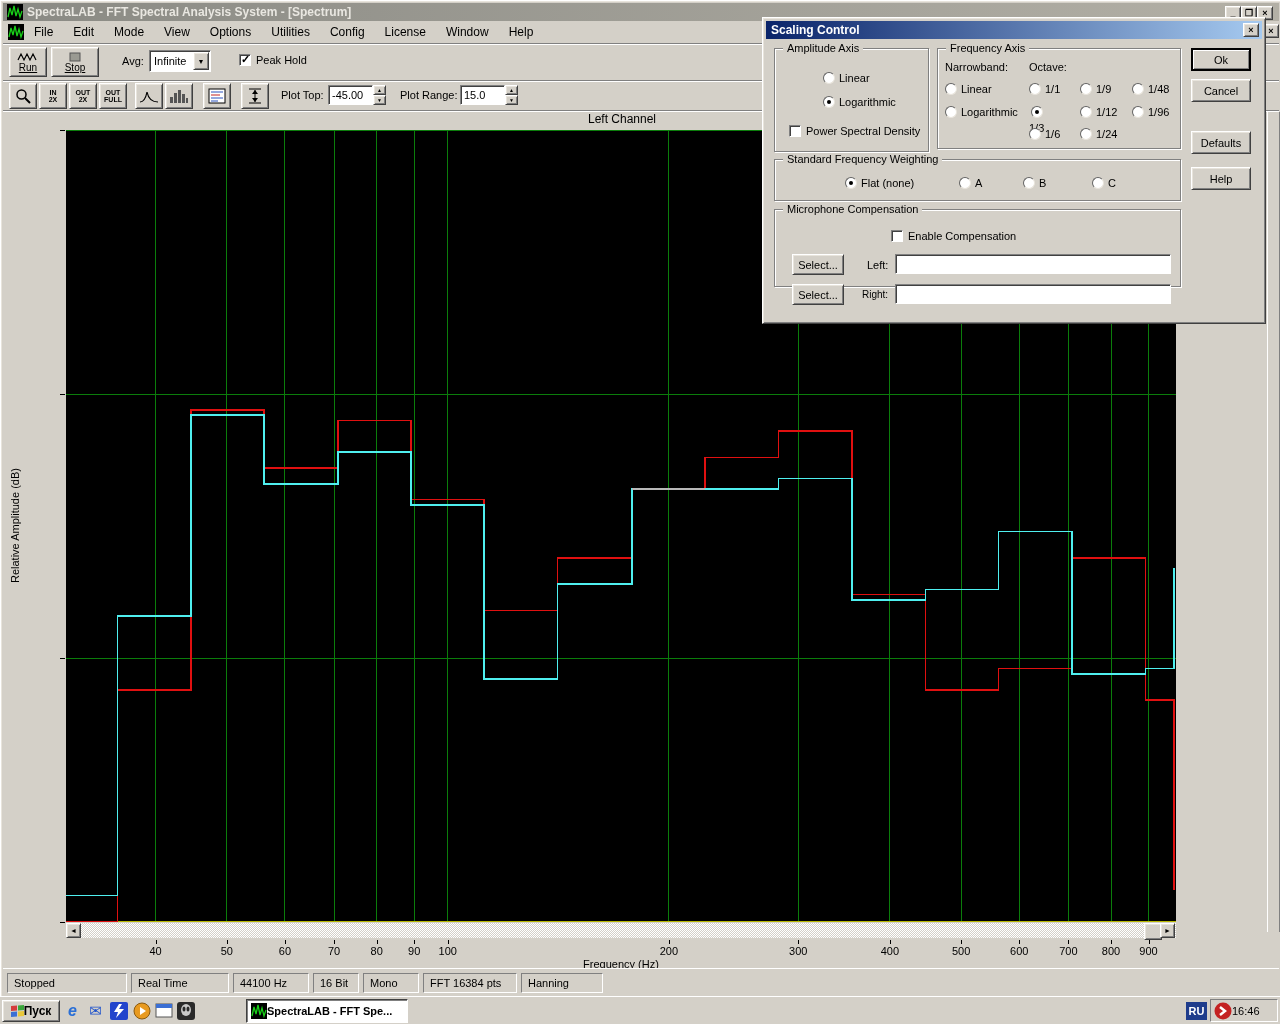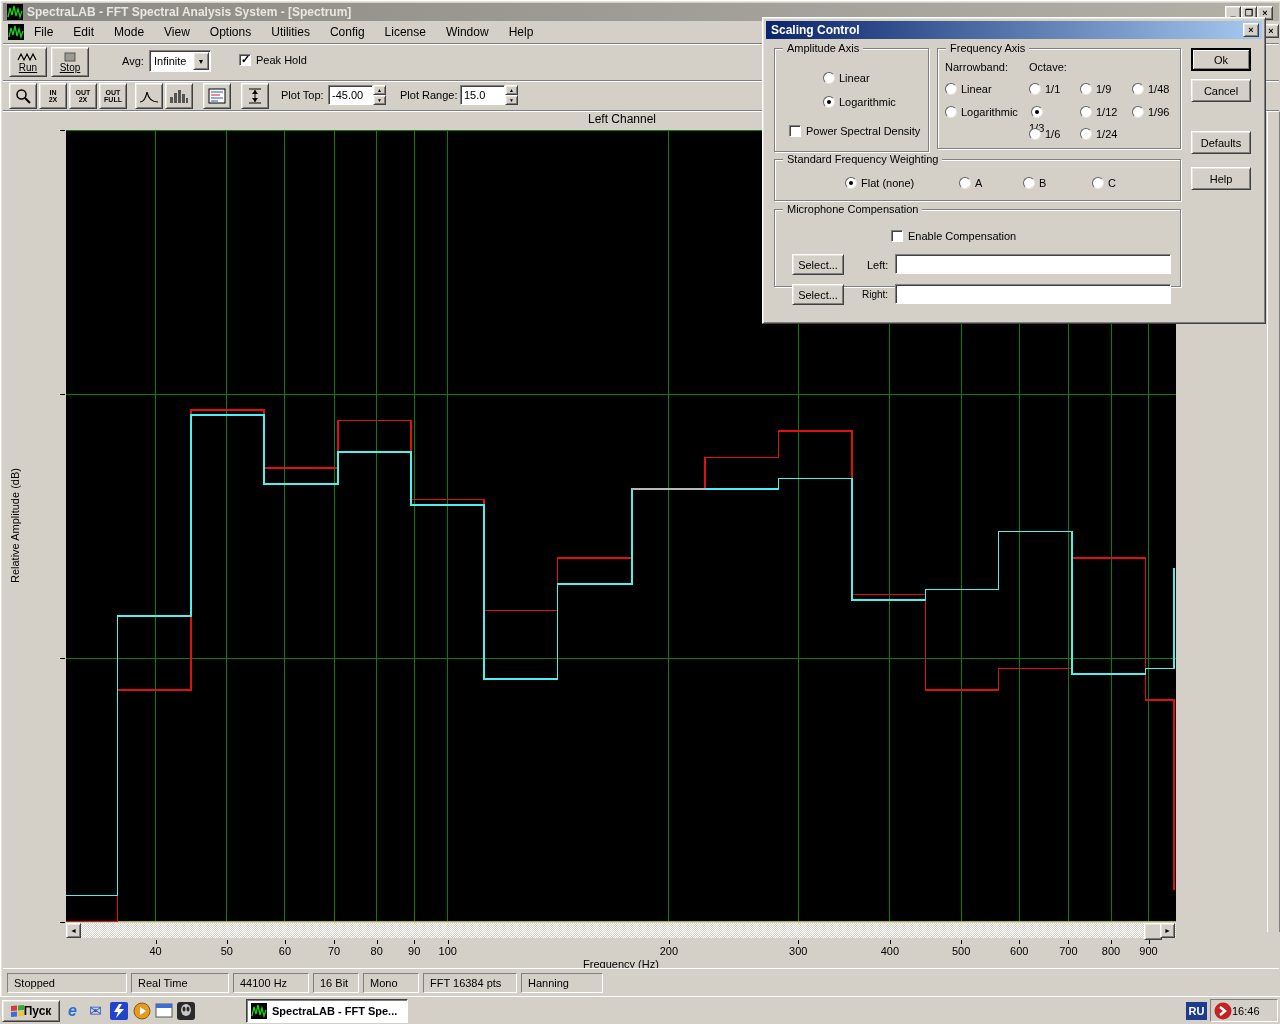--- a/index.html
+++ b/index.html
@@ -73,21 +73,21 @@
     <span class="abs btn tbtn" style="left:1262px;top:23px;">×</span>
     <div class="groove" style="left:2px;top:42px;width:1276px;"></div>
 
     <div class="abs" style="left:2px;top:44px;width:1276px;height:34px;background:#d4d0c8;">
       <div class="abs btn" style="left:6px;top:2px;width:38px;height:30px;flex-direction:column;">
         <svg width="22" height="11">
             <polyline points="1,9 4,3 7,9 10,3 13,9 16,3 19,9" fill="none" stroke="#000" stroke-width="1.2"></polyline>
           </svg>
         <span style="font-size:10px;text-decoration:underline;">Run</span>
       </div>
-      <div class="abs btn" style="left:48px;top:2px;width:38px;height:30px;flex-direction:column;">
+      <div class="abs btn" style="left:48px;top:2px;width:48px;height:30px;flex-direction:column;">
         <svg width="22" height="11">
             <rect x="6" y="2" width="10" height="8" fill="#9a9a92" stroke="#555"></rect>
           </svg>
         <span style="font-size:10px;text-decoration:underline;">Stop</span>
       </div>
       <span class="abs" style="left:119px;top:10px;font-size:11px;">Avg:</span>
       <div class="abs field" style="left:146px;top:5px;width:62px;height:22px;">
         <span class="abs" style="left:4px;top:4px;">Infinite</span>
         <span class="abs btn" style="right:1px;top:1px;width:16px;height:18px;font-size:7px;">▼</span>
       </div>
@@ -417,21 +417,21 @@
         </svg>
     </div>
     <div class="ql-icon" style="left:175px;top:3px;">
       <svg width="18" height="18">
           <rect width="18" height="18" rx="3" fill="#2a2a2a"></rect>
           <ellipse cx="9" cy="8" rx="5" ry="6" fill="#c8c8c8"></ellipse>
           <ellipse cx="7" cy="7" rx="1.5" ry="2.5" fill="#2a2a2a"></ellipse>
           <ellipse cx="11" cy="7" rx="1.5" ry="2.5" fill="#2a2a2a"></ellipse>
         </svg>
     </div>
-    <div class="abs btn pressed" style="left:246px;top:2px;width:162px;height:24px;justify-content:flex-start;gap:5px;background:#fff;font-weight:bold;padding-left:4px;">
+    <div class="abs btn pressed" style="left:246px;top:2px;width:162px;height:24px;justify-content:flex-start;background:#fff;font-weight:bold;padding-left:4px;">
       <svg width="16" height="16" style="flex:0 0 auto;">
           <rect width="16" height="16" fill="#000"></rect>
           <polyline points="1,13 3,4 5,11 7,2 9,12 11,5 13,13 15,7" stroke="#18d018" fill="none" stroke-width="1.3"></polyline>
         </svg>
       <span>SpectraLAB - FFT Spe...</span>
     </div>
     <div class="abs" style="left:1186px;top:5px;width:21px;height:18px;background:#1e3c8c;color:#fff;font-size:11px;font-weight:bold;display:flex;align-items:center;justify-content:center;">
         <span>RU</span>
       </div>
     <div class="abs" style="left:1210px;top:2px;width:68px;height:23px;border:1px solid;border-color:#808080 #ffffff #ffffff #808080;display:flex;align-items:center;padding-left:3px;box-sizing:border-box;">

